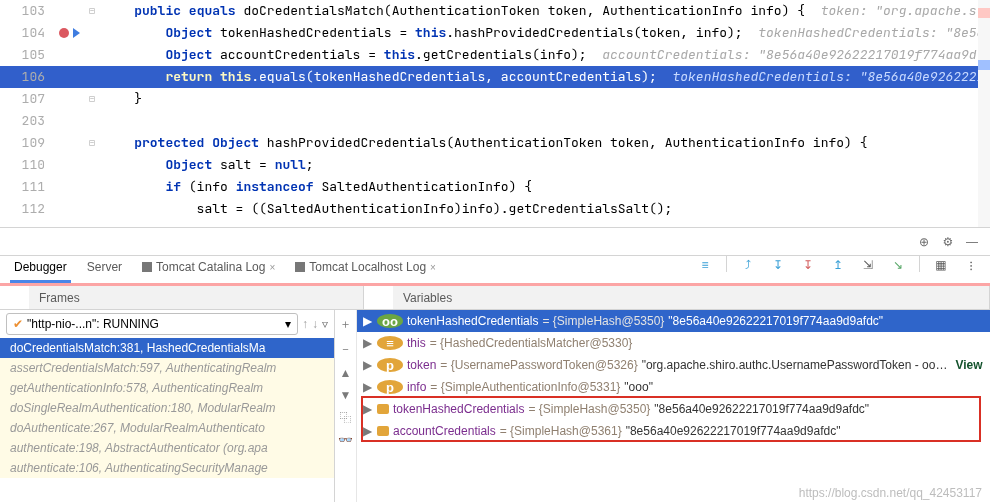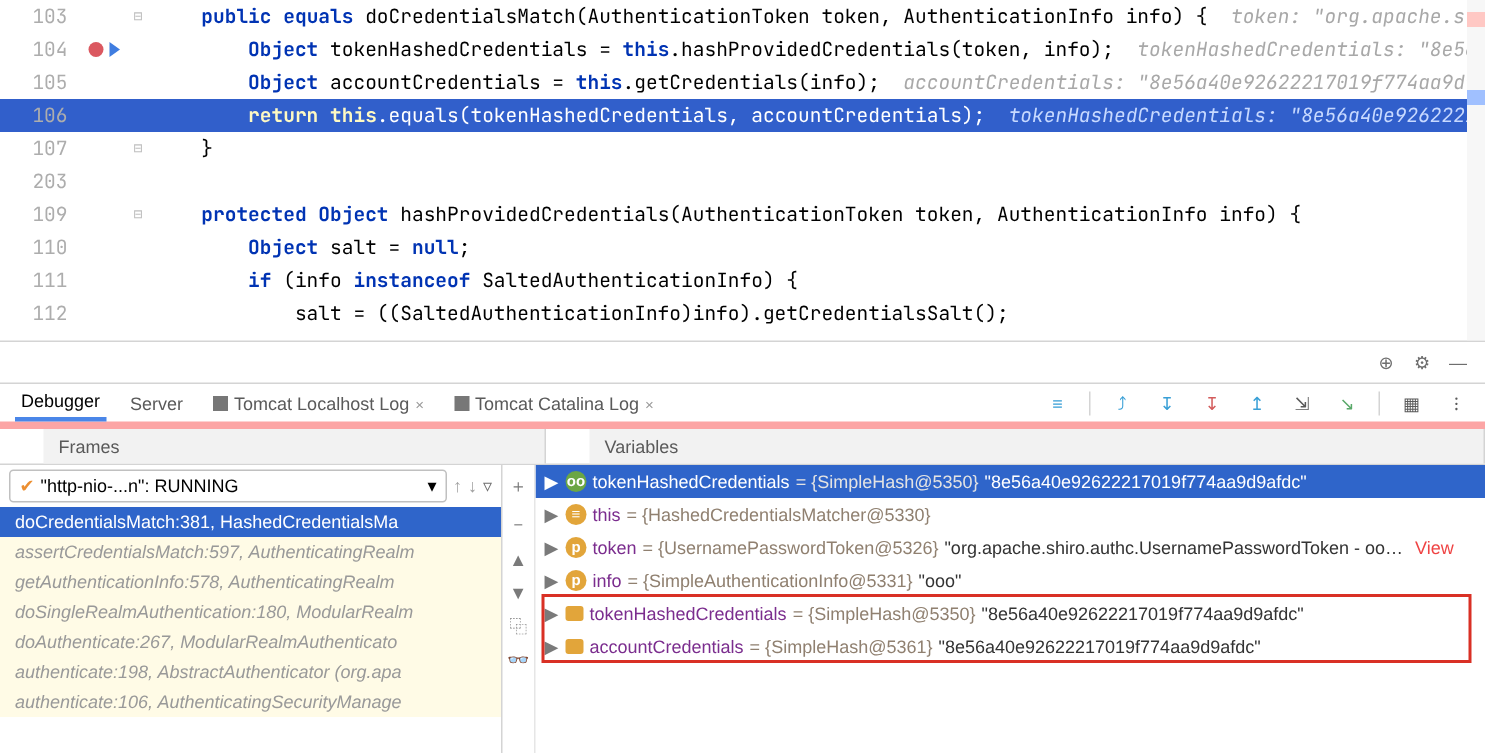--- a/index.html
+++ b/index.html
@@ -17,21 +17,21 @@
   .hl-line .hint { color: #c7d9ff; }
   .bp-dot { position:absolute; left:4px; top:6px; width:10px; height:10px; border-radius:50%; background:#db5860; }
   .arrow-right { position:absolute; left:18px; top:6px; width:0;height:0;border-top:5px solid transparent;border-bottom:5px solid transparent;border-left:7px solid #3f7de0;}
   .scroll-mark { position:absolute; right:0; top:0; width:12px; height:100%; background:#f7f7f7; }
   .scroll-mark .err{ position:absolute; right:0; width:12px; background:#ffc8c4;}
   .scroll-mark .sel{ position:absolute; right:0; width:12px; background:#a0c0ff;}
 
   .toolstrip { height: 28px; border-bottom: 1px solid #d4d4d4; display:flex; align-items:center; justify-content:flex-end; gap:8px; padding:0 10px; color:#6e6e6e; }
   .toolstrip .ico { width:16px; height:16px; display:inline-flex; align-items:center; justify-content:center; cursor:pointer; }
 
-  .panel-tabs { height: 30px; border-bottom: 5px solid #fca5a5; display:flex; align-items:center; gap:12px; padding:0 10px; }
+  .panel-tabs { height: 30px; border-bottom: 3px solid #fca5a5; display:flex; gap:12px; padding:0 10px; }
   .panel-tabs .tab { padding:4px 4px; color:#5a5a5a; cursor:pointer; }
   .panel-tabs .tab.active { color:#000; border-bottom: 3px solid #4a86e8; }
   .panel-tabs .tab .sq { display:inline-block; width:10px;height:10px;background:#777; margin-right:4px; vertical-align:-1px;}
   .panel-tabs .tab .x { color:#999; margin-left:4px; font-size:10px;}
   .panel-tabs .spacer{flex:1;}
   .panel-tabs .tico { width:18px;height:18px;display:inline-flex;align-items:center;justify-content:center;cursor:pointer;color:#5a5a5a;}
   .tico.blue{color:#389fd6;}
   .tico.red{color:#d35b5b;}
   .tico.green{color:#59a869;}
 
@@ -52,32 +52,32 @@
   .frame-item.sel { background:#2f65ca; color:#fff; }
   .frame-item.lib { background:#fffbe6; font-style:italic; color:#999;}
 
   .vartools { width:22px; border-right:1px solid #e6e6e6; display:flex; flex-direction:column; align-items:center; gap:8px; padding-top:6px; color:#7a7a7a;}
   .vartools .v{cursor:pointer;}
   .variables { flex:1; overflow:hidden; position:relative; font-family:"Segoe UI",Arial,sans-serif; font-size:12px;}
   .var-row { display:flex; align-items:center; height:22px; padding-left:6px; white-space:nowrap; gap:4px;}
   .var-row.sel { background:#2f65ca; color:#fff;}
   .var-row .arrow { width:10px; color:#7a7a7a;}
   .var-row.sel .arrow{color:#fff;}
-  .badge { width:14px; height:14px; border-radius:50%; display:inline-flex; align-items:center; justify-content:center; font-size:10px; font-weight:bold; color:#fff;}
+  .badge { width:26px; height:14px; border-radius:50%; display:inline-flex; align-items:center; justify-content:center; font-size:13px; font-weight:bold; color:#fff;}
   .badge.oo{background:#6ba644;}
   .badge.p{background:#e2a53a;}
   .badge.eq{background:#e2a53a;}
   .slab{display:inline-block;width:12px;height:10px;background:#e2a53a;border-radius:2px;}
   .var-name{color:#7b2d8e;}
   .var-row.sel .var-name{color:#fff;}
   .var-type{color:#908070;}
   .var-row.sel .var-type{color:#e3e3e3;}
   .var-val{color:#333;}
   .var-row.sel .var-val{color:#fff;}
-  .viewlnk{color:#ef4444; margin-left:4px; cursor:pointer;}
+  .viewlnk{color:#14532d; margin-left:4px; cursor:pointer;font-weight:bold;}
   .redbox{ position:absolute; border:2px solid #d93025; pointer-events:none;}
   .watermark{position:absolute; right:8px; bottom:2px; color:#bdbdbd; font-size:12px;}
 </style>
 </head>
 <body>
 
 <div class="editor">
   <div class="scroll-mark">
     <div class="sel" style="top:60px;height:10px;"></div>
     <div class="err" style="top:8px;height:10px;"></div>
@@ -98,22 +98,22 @@
 
 <div class="toolstrip">
   <span class="ico">⊕</span>
   <span class="ico">⚙</span>
   <span class="ico">—</span>
 </div>
 
 <div class="panel-tabs">
   <span class="tab active">Debugger</span>
   <span class="tab">Server</span>
+  <span class="tab"><span class="sq"></span><span>Tomcat Catalina Log</span><span class="x">×</span></span>
   <span class="tab"><span class="sq"></span><span>Tomcat Localhost Log</span><span class="x">×</span></span>
-  <span class="tab"><span class="sq"></span><span>Tomcat Catalina Log</span><span class="x">×</span></span>
   <span class="spacer"></span>
   <span class="tico blue">≡</span>
   <span style="width:1px;height:16px;background:#d4d4d4;"></span>
   <span class="tico blue">⤴</span>
   <span class="tico blue">↧</span>
   <span class="tico red">↧</span>
   <span class="tico blue">↥</span>
   <span class="tico">⇲</span>
   <span class="tico green">↘</span>
   <span style="width:1px;height:16px;background:#d4d4d4;"></span>
@@ -196,14 +196,15 @@
         </div>
         <div class="var-row">
           <span class="arrow">▶</span>
           <span class="slab"></span> 
           <span class="var-name">accountCredentials</span> 
           <span class="var-type">= {SimpleHash@5361}</span> 
           <span class="var-val">"8e56a40e92622217019f774aa9d9afdc"</span>
         </div>
       </div>
     <div class="redbox" style="left:4px; top:86px; width:620px; height:46px;"></div>
+    <div class="watermark">https://blog.csdn.net/qq_42453117</div>
   </div>
 </div>
 
 </body></html>

